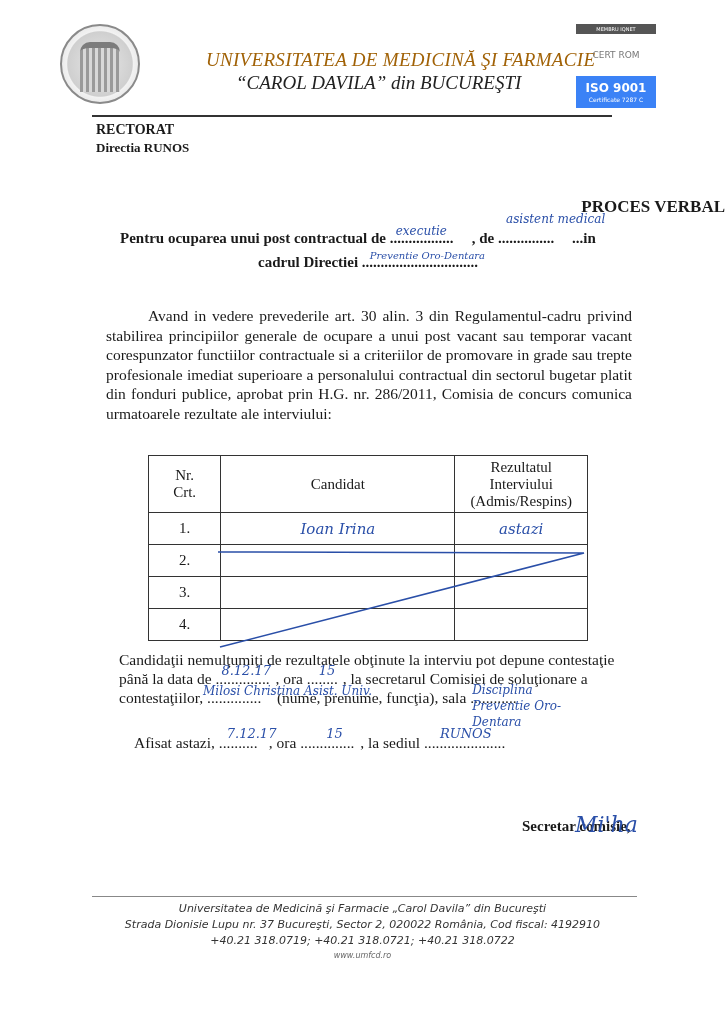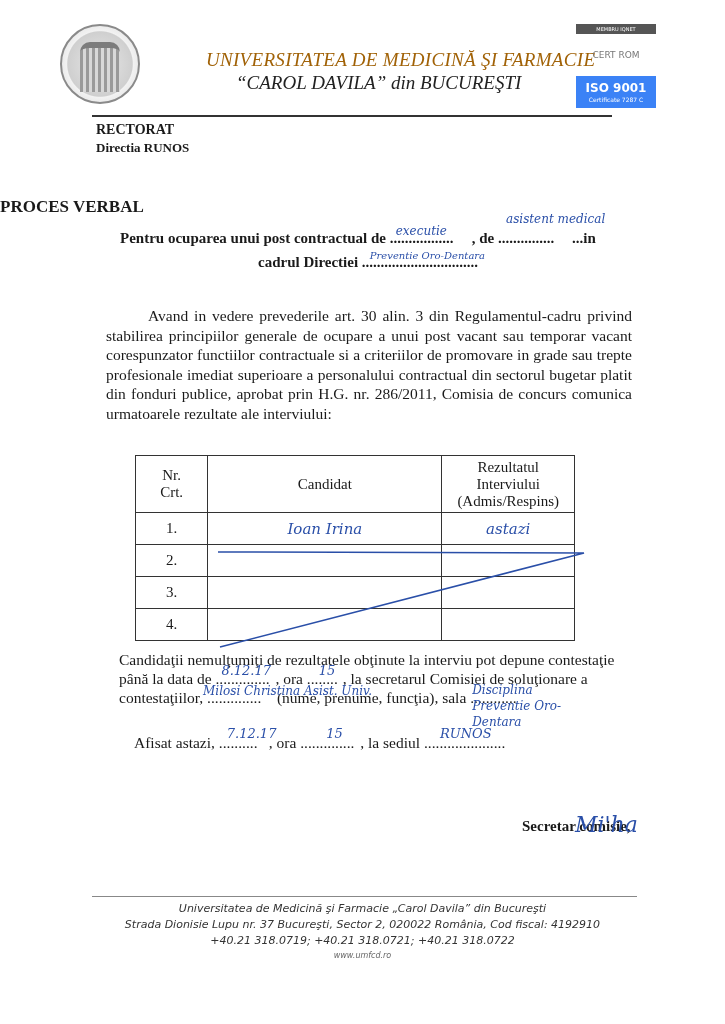--- a/index.html
+++ b/index.html
@@ -13,27 +13,27 @@
   .univ-sub { left:236px; top:72px; font-style:italic; font-size:19px; color:#222; }
   .cert { left:576px; top:24px; width:80px; height:88px; }
   .cert-top { width:80px; height:10px; background:#555; color:#fff; font-family:"DejaVu Sans",sans-serif; font-size:5px; text-align:center; line-height:10px; }
   .cert-logo { height:42px; display:flex; align-items:center; justify-content:center; font-family:"DejaVu Sans",sans-serif; font-size:9px; color:#777; }
   .cert-bottom { width:80px; height:32px; background:#3b82f6; color:#fff; font-family:"DejaVu Sans",sans-serif; text-align:center; }
   .cert-iso { font-size:12px; font-weight:bold; line-height:16px; padding-top:4px; }
   .cert-num { font-size:6px; line-height:8px; }
   .hr-top { left:92px; top:115px; width:520px; height:2px; background:#333; }
   .rector { left:96px; top:122px; font-weight:bold; font-size:14px; }
   .direc { left:96px; top:140px; font-weight:bold; font-size:13px; }
-  .pv { left:0; width:725px; top:197px; text-align:left; font-weight:bold; font-size:17px; }
+  .pv { left:0; width:725px; top:197px; text-align:right; font-weight:bold; font-size:17px; }
   .line1 { left:120px; top:230px; font-weight:bold; font-size:15px; white-space:nowrap; }
   .line2 { left:258px; top:254px; font-weight:bold; font-size:15px; white-space:nowrap; }
   .dots { letter-spacing:0px; }
   .para { left:106px; top:306px; width:526px; font-size:15.5px; line-height:19.5px; text-align:justify; text-indent:42px; }
   
-  table.res { position:absolute; left:135px; top:455px; width:440px; border-collapse:collapse; font-size:15px; }
+  table.res { position:absolute; left:148px; top:455px; width:440px; border-collapse:collapse; font-size:15px; }
   table.res td, table.res th { border:1px solid #333; text-align:center; font-weight:normal; padding:0; }
   table.res th { height:56px; line-height:17px; }
   table.res td { height:31px; }
   .c1 { width:72px; } .c2 { width:236px; } .c3 { width:132px; }
   .strike { position:absolute; left:0; top:0; pointer-events:none; }
   .contest { left:119px; top:650px; width:520px; font-size:15.5px; line-height:19px; }
   .afisat { left:134px; top:734px; font-size:15.5px; white-space:nowrap; }
   .secretar { left:492px; top:818px; font-weight:bold; font-size:15px;margin-left:30px; }
   .sig { left:575px; top:812px; font-size:22px; }
   .hr-bot { left:92px; top:896px; width:545px; height:1px; background:#888; }

